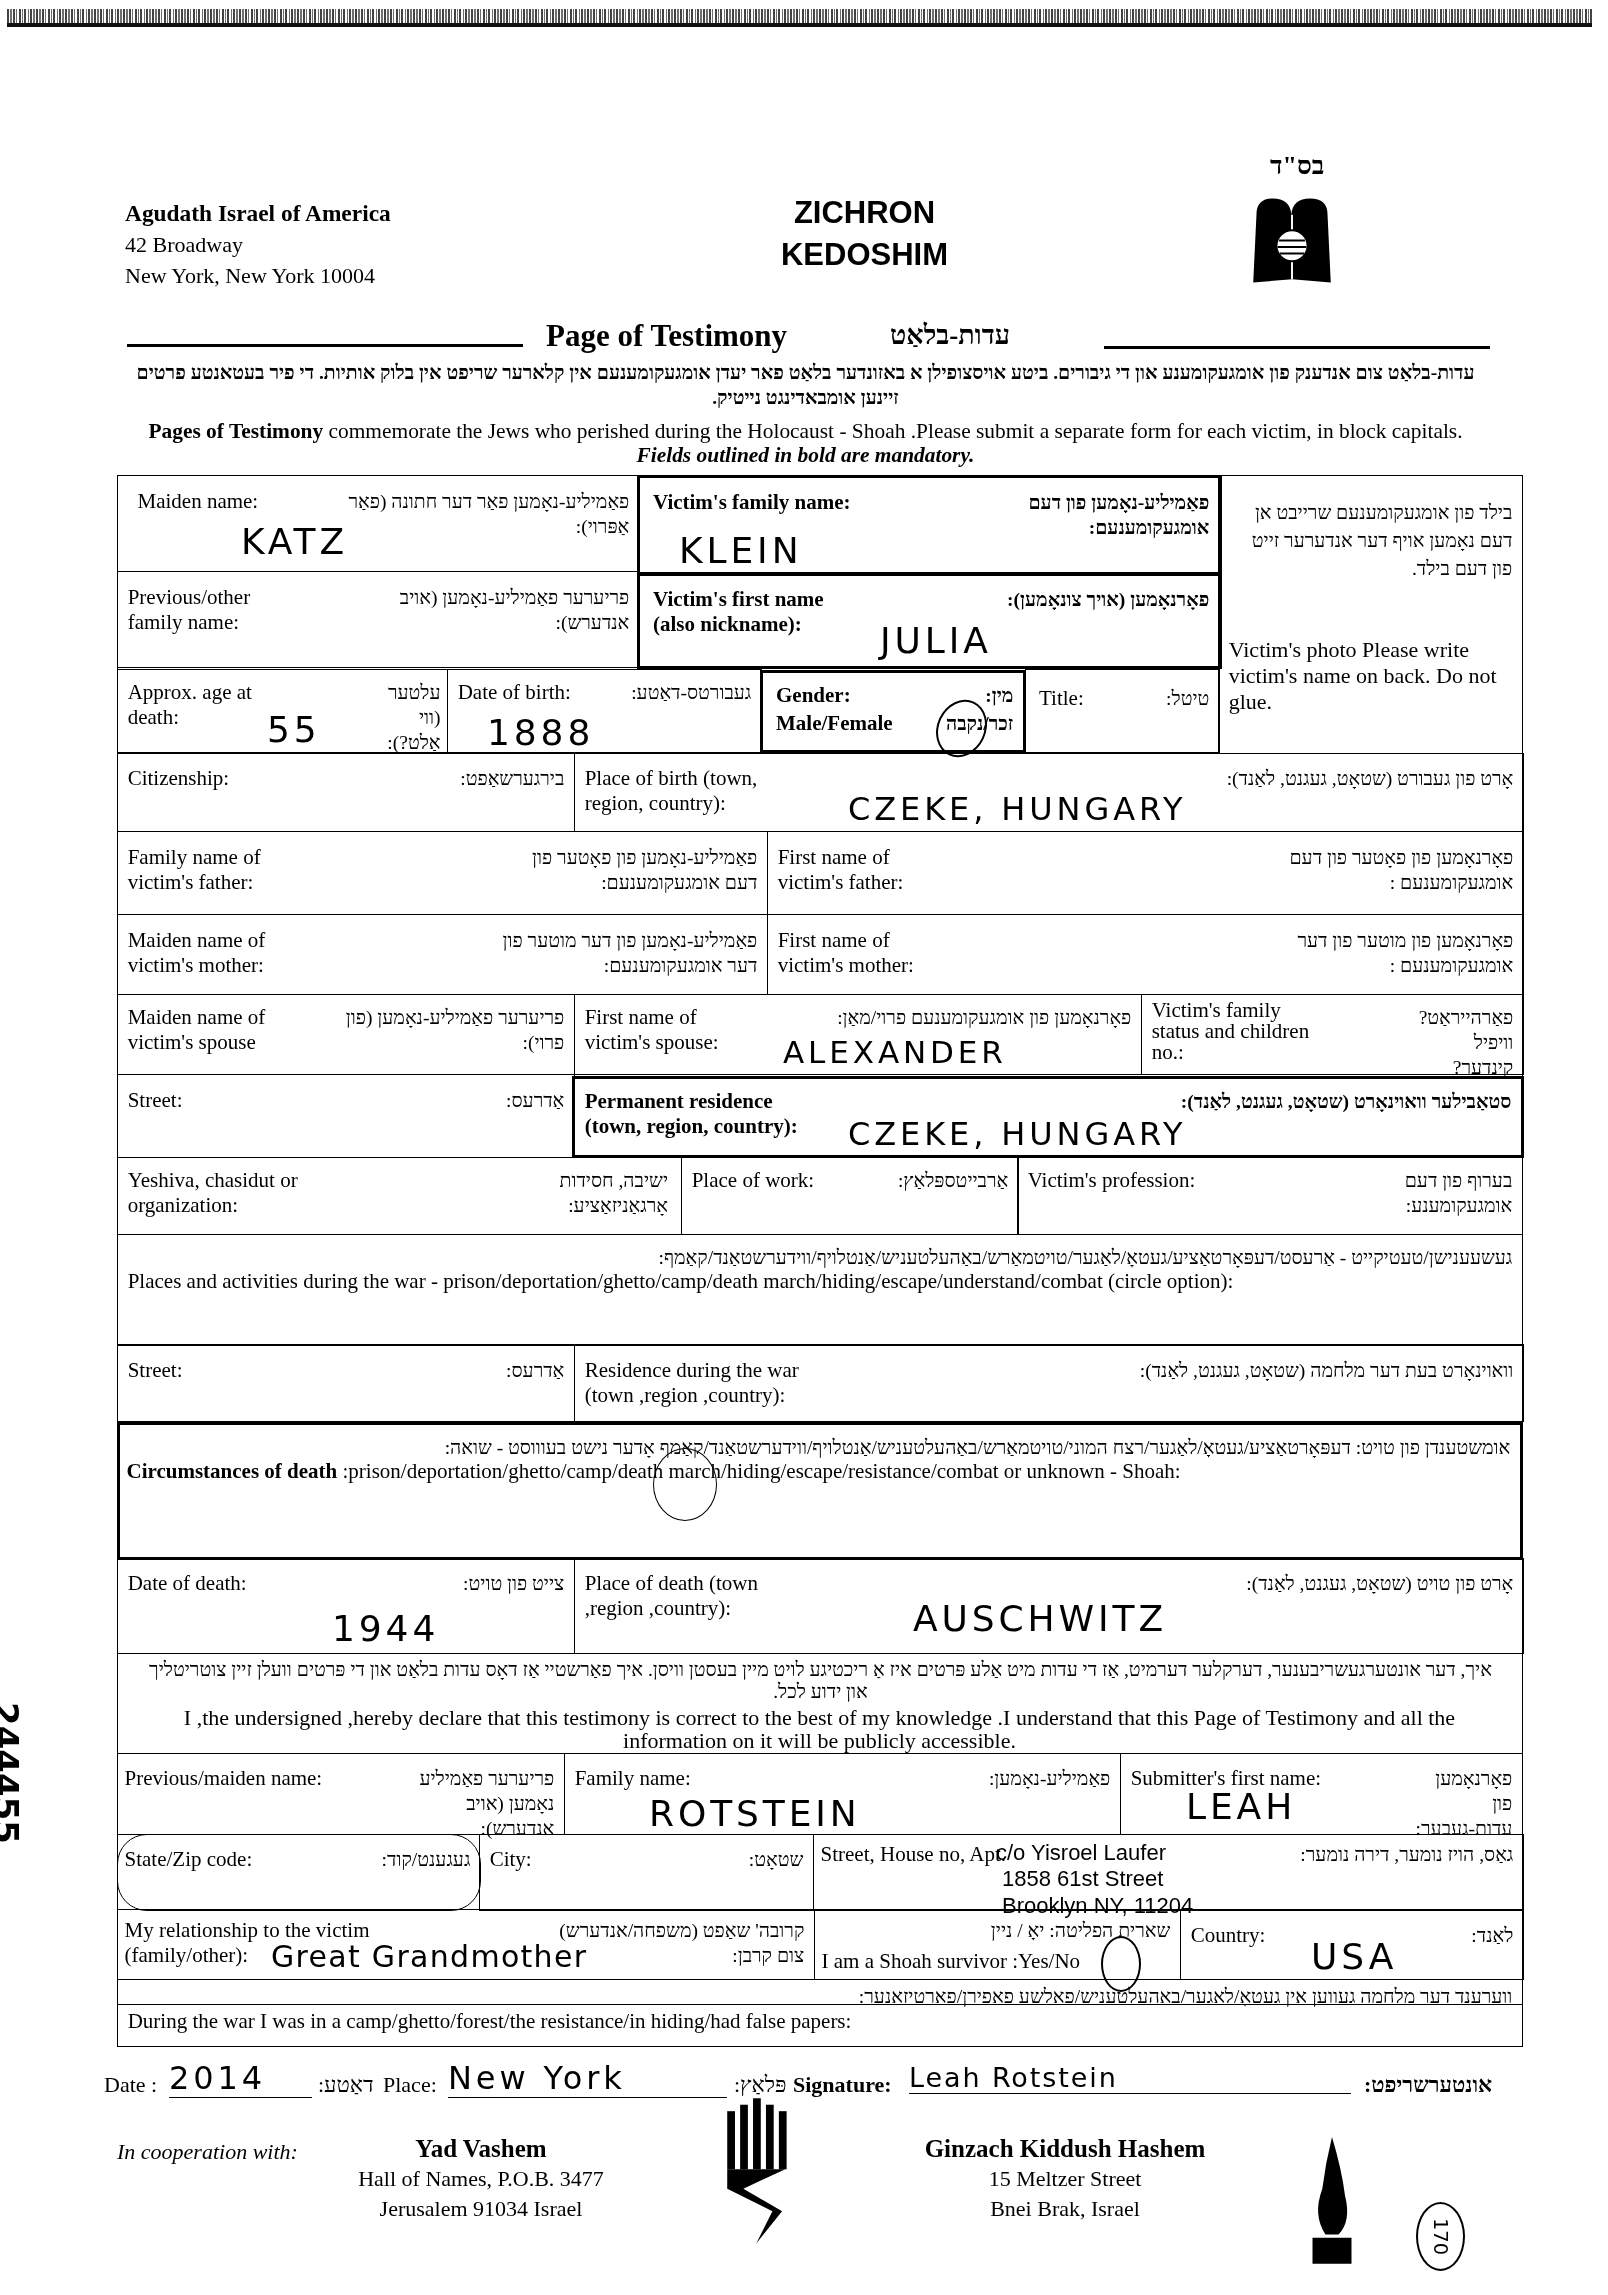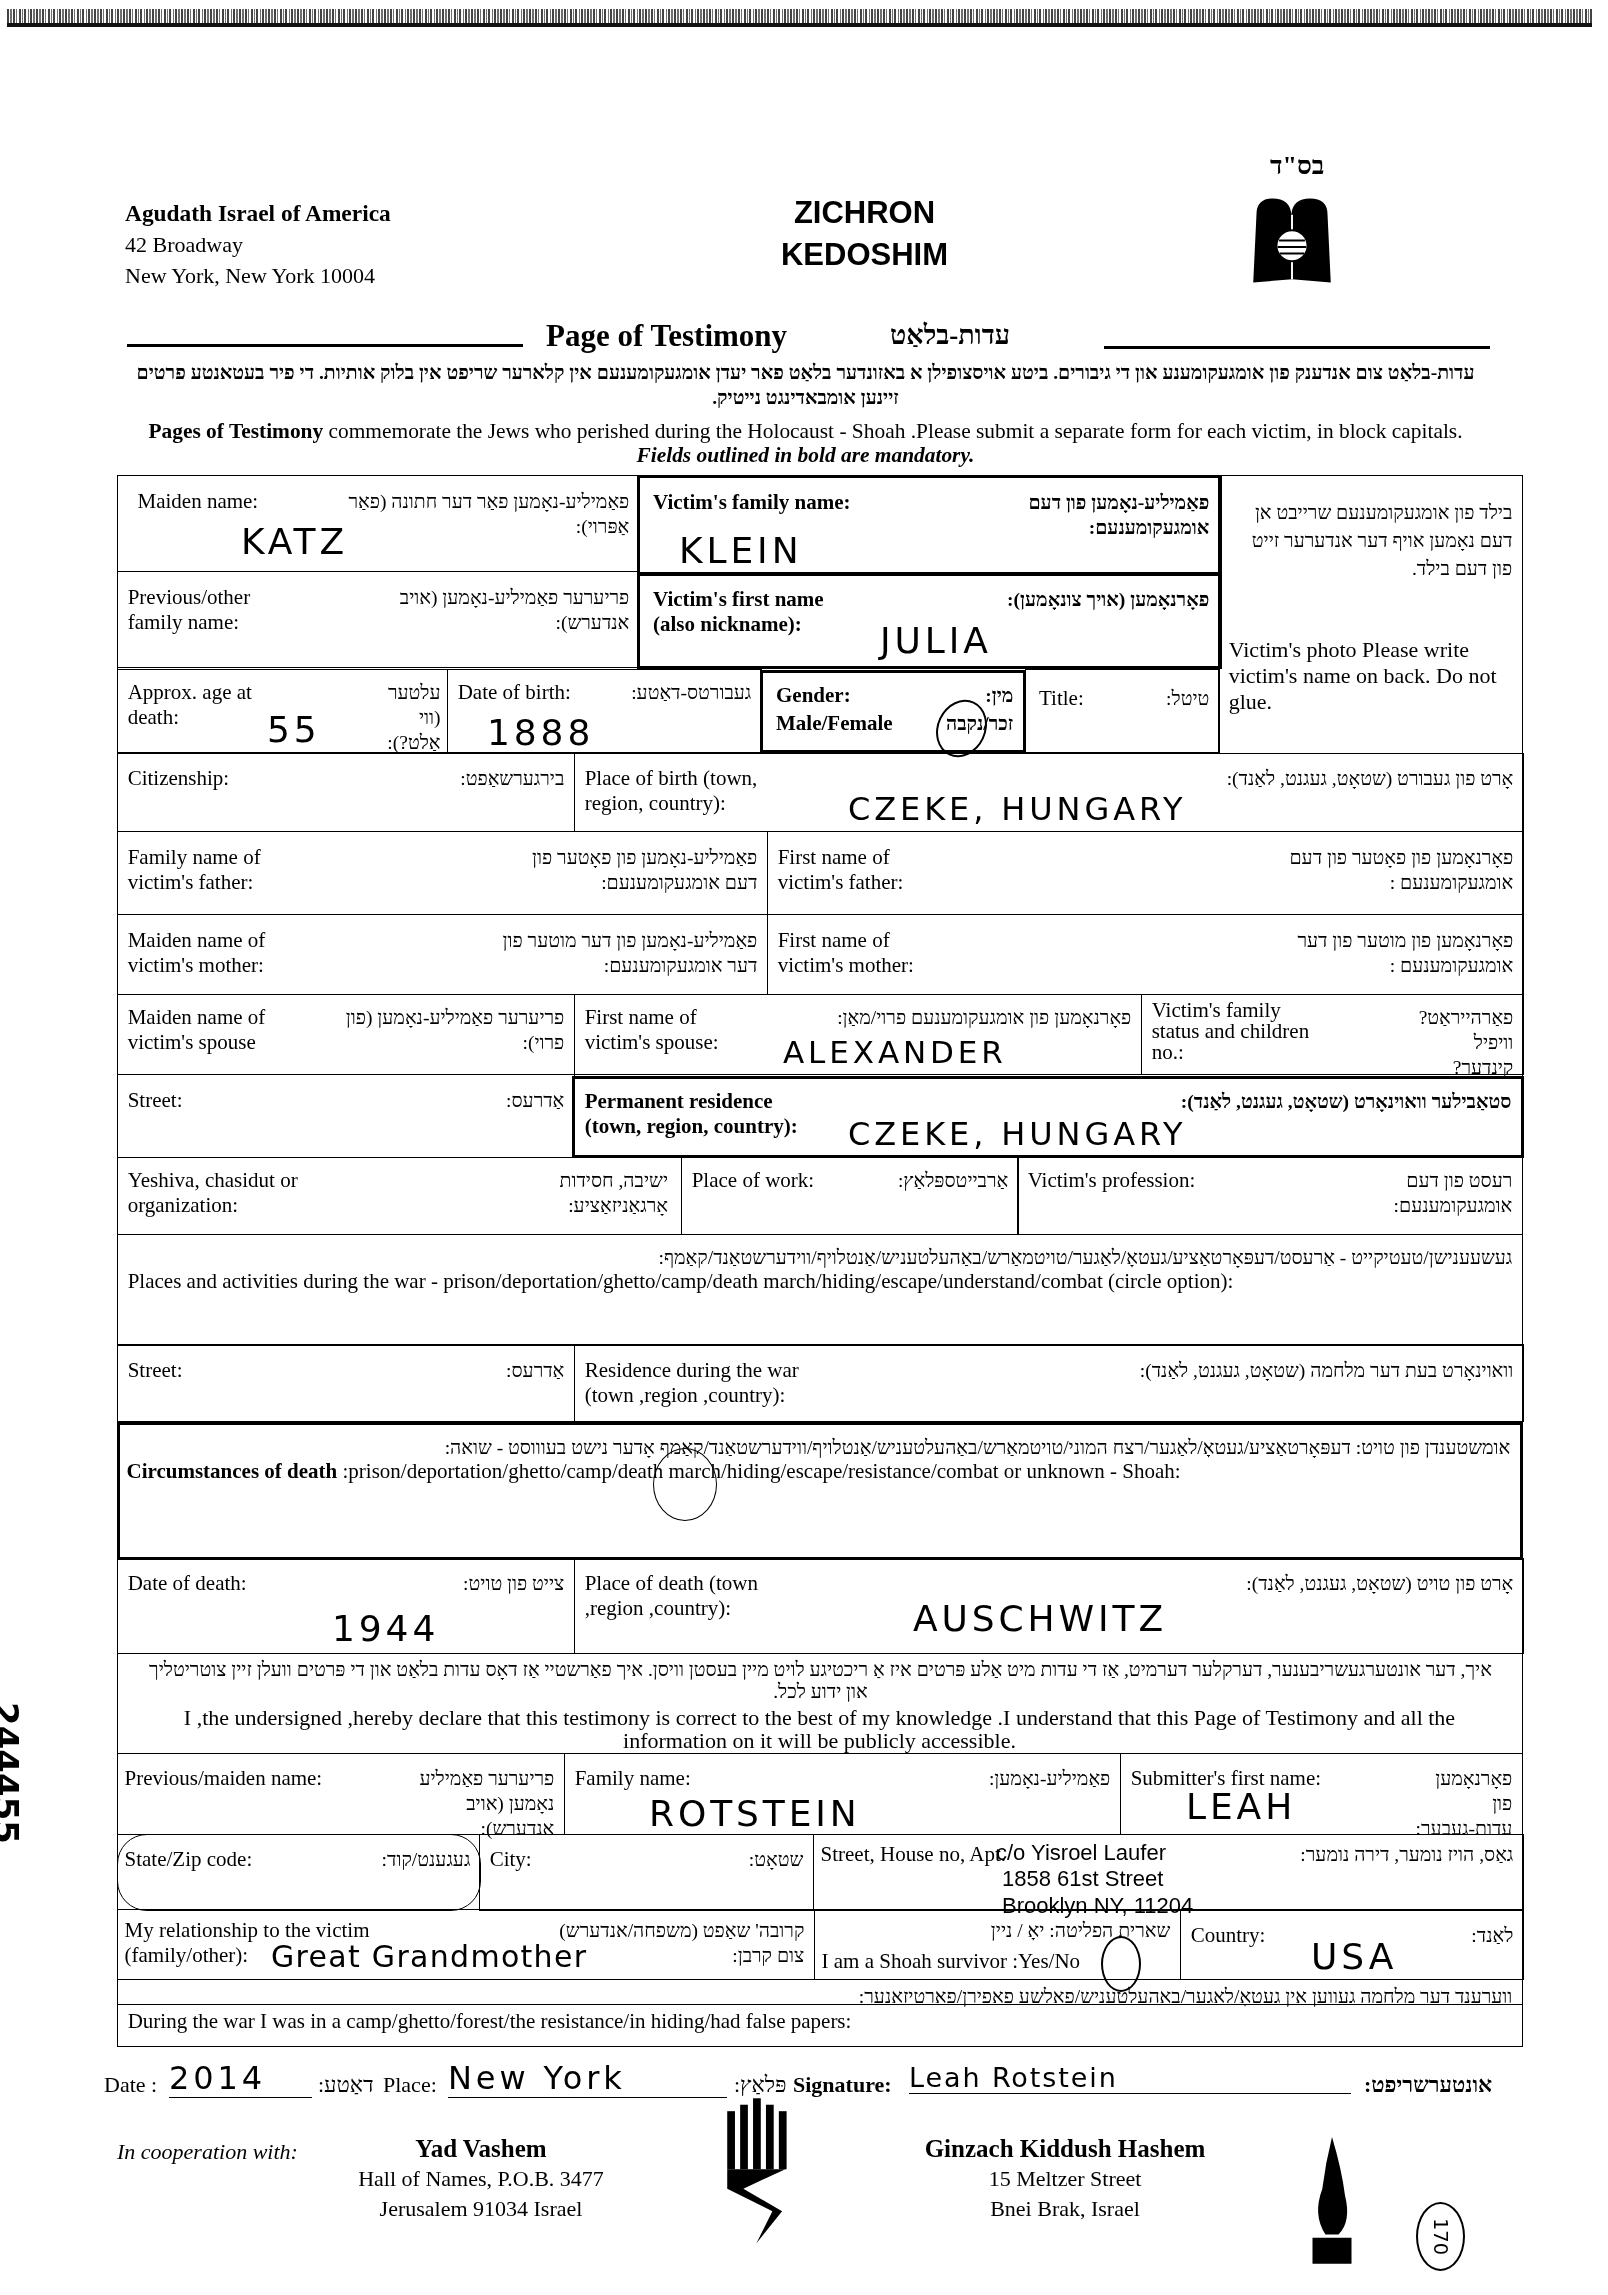--- a/index.html
+++ b/index.html
@@ -172,21 +172,21 @@
   <div class="cell" style="left:0;top:682px;width:565px;height:78px;">
     <span class="lbl" style="left:9.7px;top:9.7px;width:208px;">Yeshiva, chasidut or organization:</span>
     <span class="hlb" style="right:13px;top:9.7px;width:143px;">ישיבה, חסידות אָרגאַניזאַציע:</span>
   </div>
   <div class="cell" style="left:564px;top:682px;width:338px;height:78px;">
     <span class="lbl" style="left:9.7px;top:9.7px;">Place of work:</span>
     <span class="hlb" style="right:9.7px;top:9.7px;">אַרבייטספּלאַץ:</span>
   </div>
   <div class="cell" style="left:900px;top:682px;width:506px;height:78px;">
     <span class="lbl" style="left:9.7px;top:9.7px;">Victim's profession:</span>
-    <span class="hlb" style="right:9.7px;top:9.7px;width:130px;">רעסט פון דעם אומגעקומענעם:</span>
+    <span class="hlb" style="right:9.7px;top:9.7px;width:130px;">בערוף פון דעם אומגעקומענע:</span>
   </div>
 
   <div class="cell" style="left:0;top:759px;width:1406px;height:112px;">
     <span class="hlb" style="right:9.7px;top:9.7px;width:1364px;">געשעענישן/טעטיקייט - אַרעסט/דעפּאָרטאַציע/געטאָ/לאַגער/טויטמאַרש/באַהעלטעניש/אַנטלויף/ווידערשטאַנד/קאַמף:</span>
     <span class="lbl" style="left:9.7px;top:34px;width:1390px;">Places and activities during the war - prison/deportation/ghetto/camp/death march/hiding/escape/understand/combat (circle option):</span>
   </div>
 
   <div class="cell" style="left:0;top:869px;width:458px;height:78px;">
     <span class="lbl" style="left:9.7px;top:13px;">Street:</span>
     <span class="hlb" style="right:9.7px;top:13px;">אַדרעס:</span>

